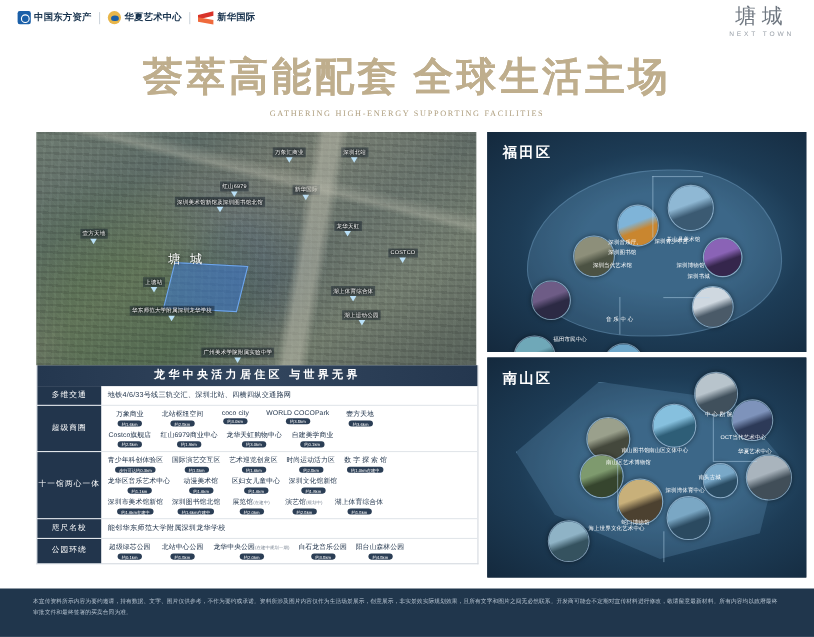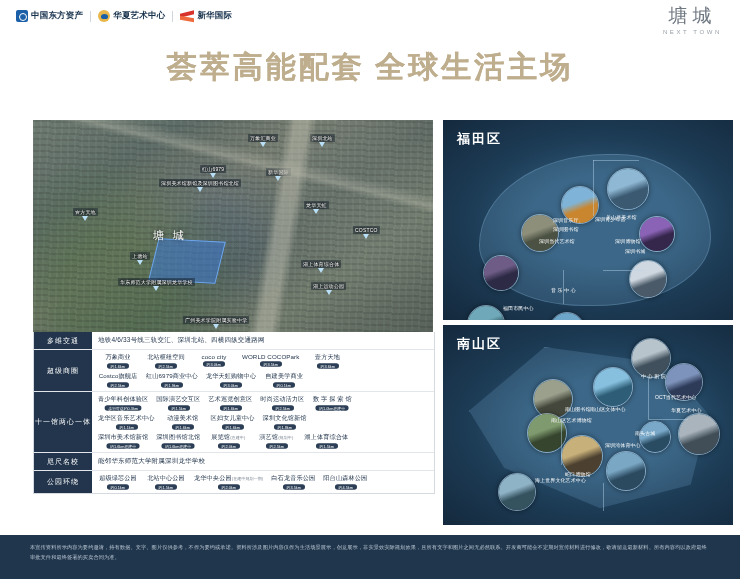--- a/index.html
+++ b/index.html
@@ -27,21 +27,21 @@
   .logo .txt{font-size:8.5px;font-weight:bold;color:#16314c;letter-spacing:.2px;white-space:nowrap;}
   .logo-div{width:1px;height:11px;background:#cfd6dd;}
 
   .brand{position:absolute;right:18px;top:6px;text-align:center;}
   .brand .cn{font-size:19px;letter-spacing:5px;color:#6f7780;font-family:"Liberation Serif","DejaVu Serif",serif;line-height:1.1;}
   .brand .en{font-size:6px;letter-spacing:2.6px;color:#9aa1a9;margin-top:2px;}
 
   
   .headline{position:absolute;left:0;top:48px;width:740px;text-align:center;}
   .headline .h1{
-    font-size:30px;font-weight:bold;letter-spacing:3px;
+    font-size:36px;font-weight:bold;letter-spacing:3px;
     font-family:"Liberation Serif","DejaVu Serif",serif;
     background:linear-gradient(180deg,#c9b896 0%,#b2a184 45%,#d7c9ad 100%);
     -webkit-background-clip:text;background-clip:text;color:#bfae8d;
     line-height:1.25;
   }
   .headline .sub-en{margin-top:5px;font-size:7.5px;letter-spacing:1.5px;color:#b0a081;
     font-family:"Liberation Serif","DejaVu Serif",serif;}
 
   
   .left-col{position:absolute;left:33px;top:120px;width:400px;}
@@ -147,20 +147,21 @@
       </div>
     </div>
     <div class="brand">
       <div class="cn">塘城</div>
       <div class="en">NEXT TOWN</div>
     </div>
   </div>
 
   <div class="headline">
     <div class="h1">荟萃高能配套 全球生活主场</div>
+    <div class="sub-en">GATHERING HIGH-ENERGY SUPPORTING FACILITIES</div>
   </div>
 
   <div class="left-col">
     <div class="aerial" id="aerial">
       <div class="plot"></div>
       <div class="proj-name">塘 城</div>
     <div class="mlabel box" style="left: 215px; top: 14px;">万象汇商业</div>
         <div class="mlabel box" style="left: 277px; top: 14px;">深圳北站</div>
         <div class="mlabel box" style="left: 167px; top: 45px;">红山6979</div>
         <div class="mlabel box" style="left: 233px; top: 48px;">新华国际</div>
@@ -169,20 +170,21 @@
         <div class="mlabel box" style="left: 271px; top: 81px;">龙华天虹</div>
         <div class="mlabel box" style="left: 320px; top: 106px;">COSTCO</div>
         <div class="mlabel box" style="left: 97px; top: 132px;">上塘站</div>
         <div class="mlabel box" style="left: 85px; top: 158px;">华东师范大学附属深圳龙华学校</div>
         <div class="mlabel box" style="left: 268px; top: 140px;">湖上体育综合体</div>
         <div class="mlabel box" style="left: 278px; top: 162px;">湖上运动公园</div>
         <div class="mlabel box" style="left: 150px; top: 196px;">广州美术学院附属实验中学</div>
       </div>
 
     <div class="tbl">
+      <div class="tbl-title">龙华中央活力居住区  与世界无界</div>
       <div id="table-rows">
           <div class="trow">
             <div class="tlabel">
               <span>多维交通</span>
             </div>
             <div class="tbody">
               <div class="tline">地铁4/6/33号线三轨交汇、深圳北站、四横四纵交通路网</div>
             </div>
           </div>
           <div class="trow">

